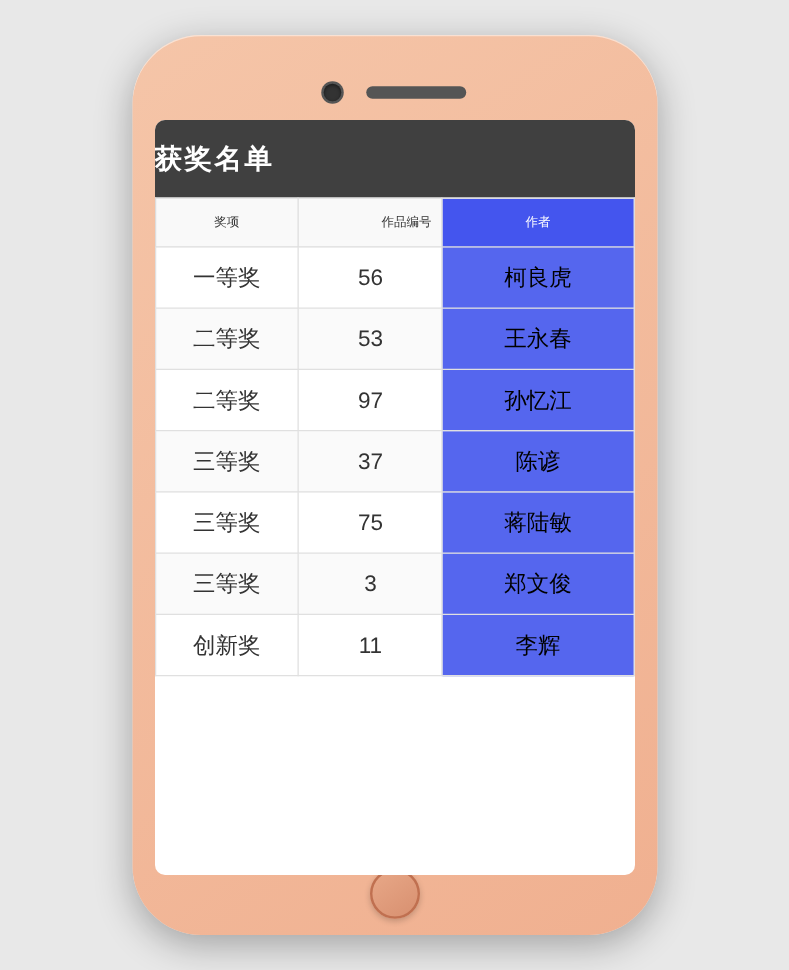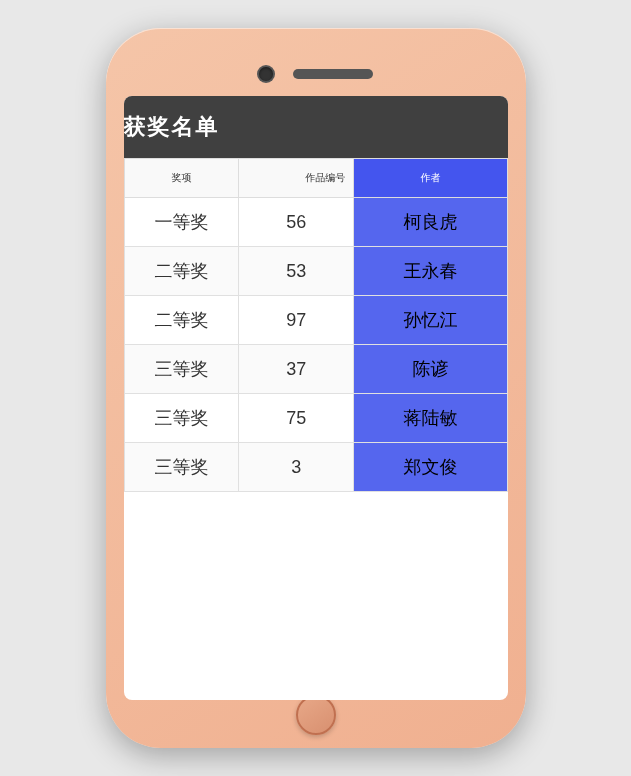--- a/index.html
+++ b/index.html
@@ -191,20 +191,25 @@
             <tr>
               <td class="col-prize">三等奖</td>
               <td class="col-id">75</td>
               <td class="col-author author-cell">蒋陆敏</td>
             </tr>
             <tr>
               <td class="col-prize">三等奖</td>
               <td class="col-id">3</td>
               <td class="col-author author-cell">郑文俊</td>
             </tr>
+            <tr>
+              <td class="col-prize">创新奖</td>
+              <td class="col-id">11</td>
+              <td class="col-author author-cell">李辉</td>
+            </tr>
           </tbody>
       </table>
 
     </div>
   </div>
 
   <div class="phone-bottom">
     <div class="home-button"></div>
   </div>
 </div>

